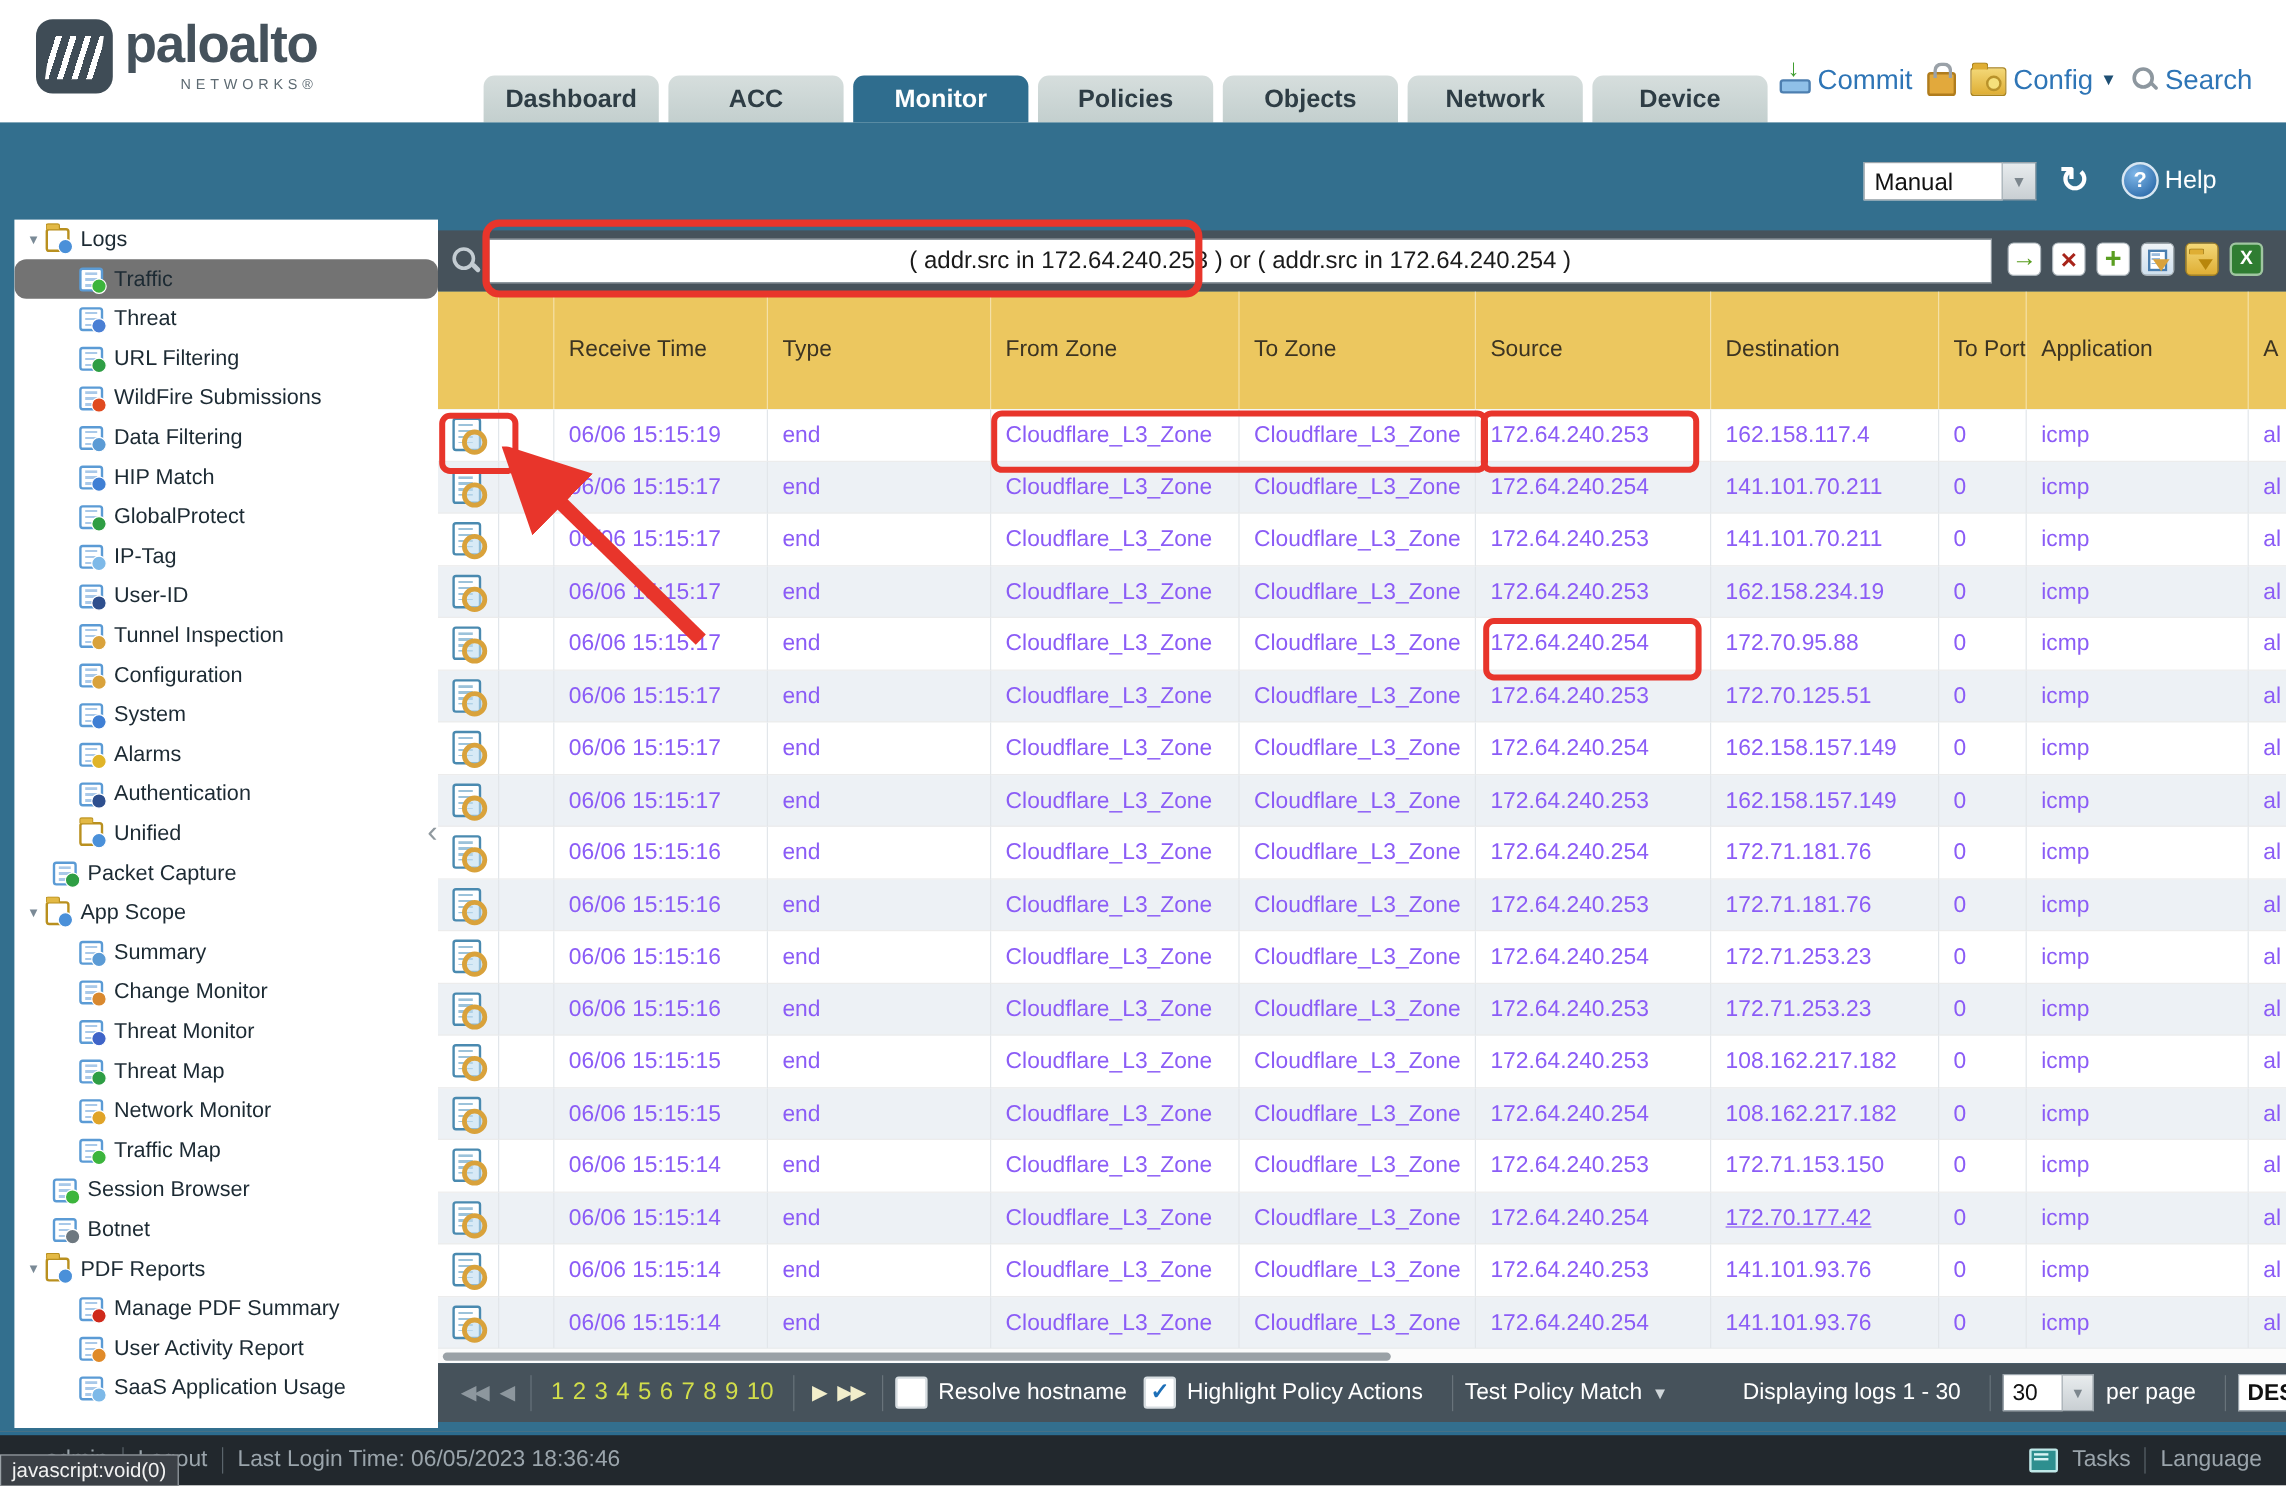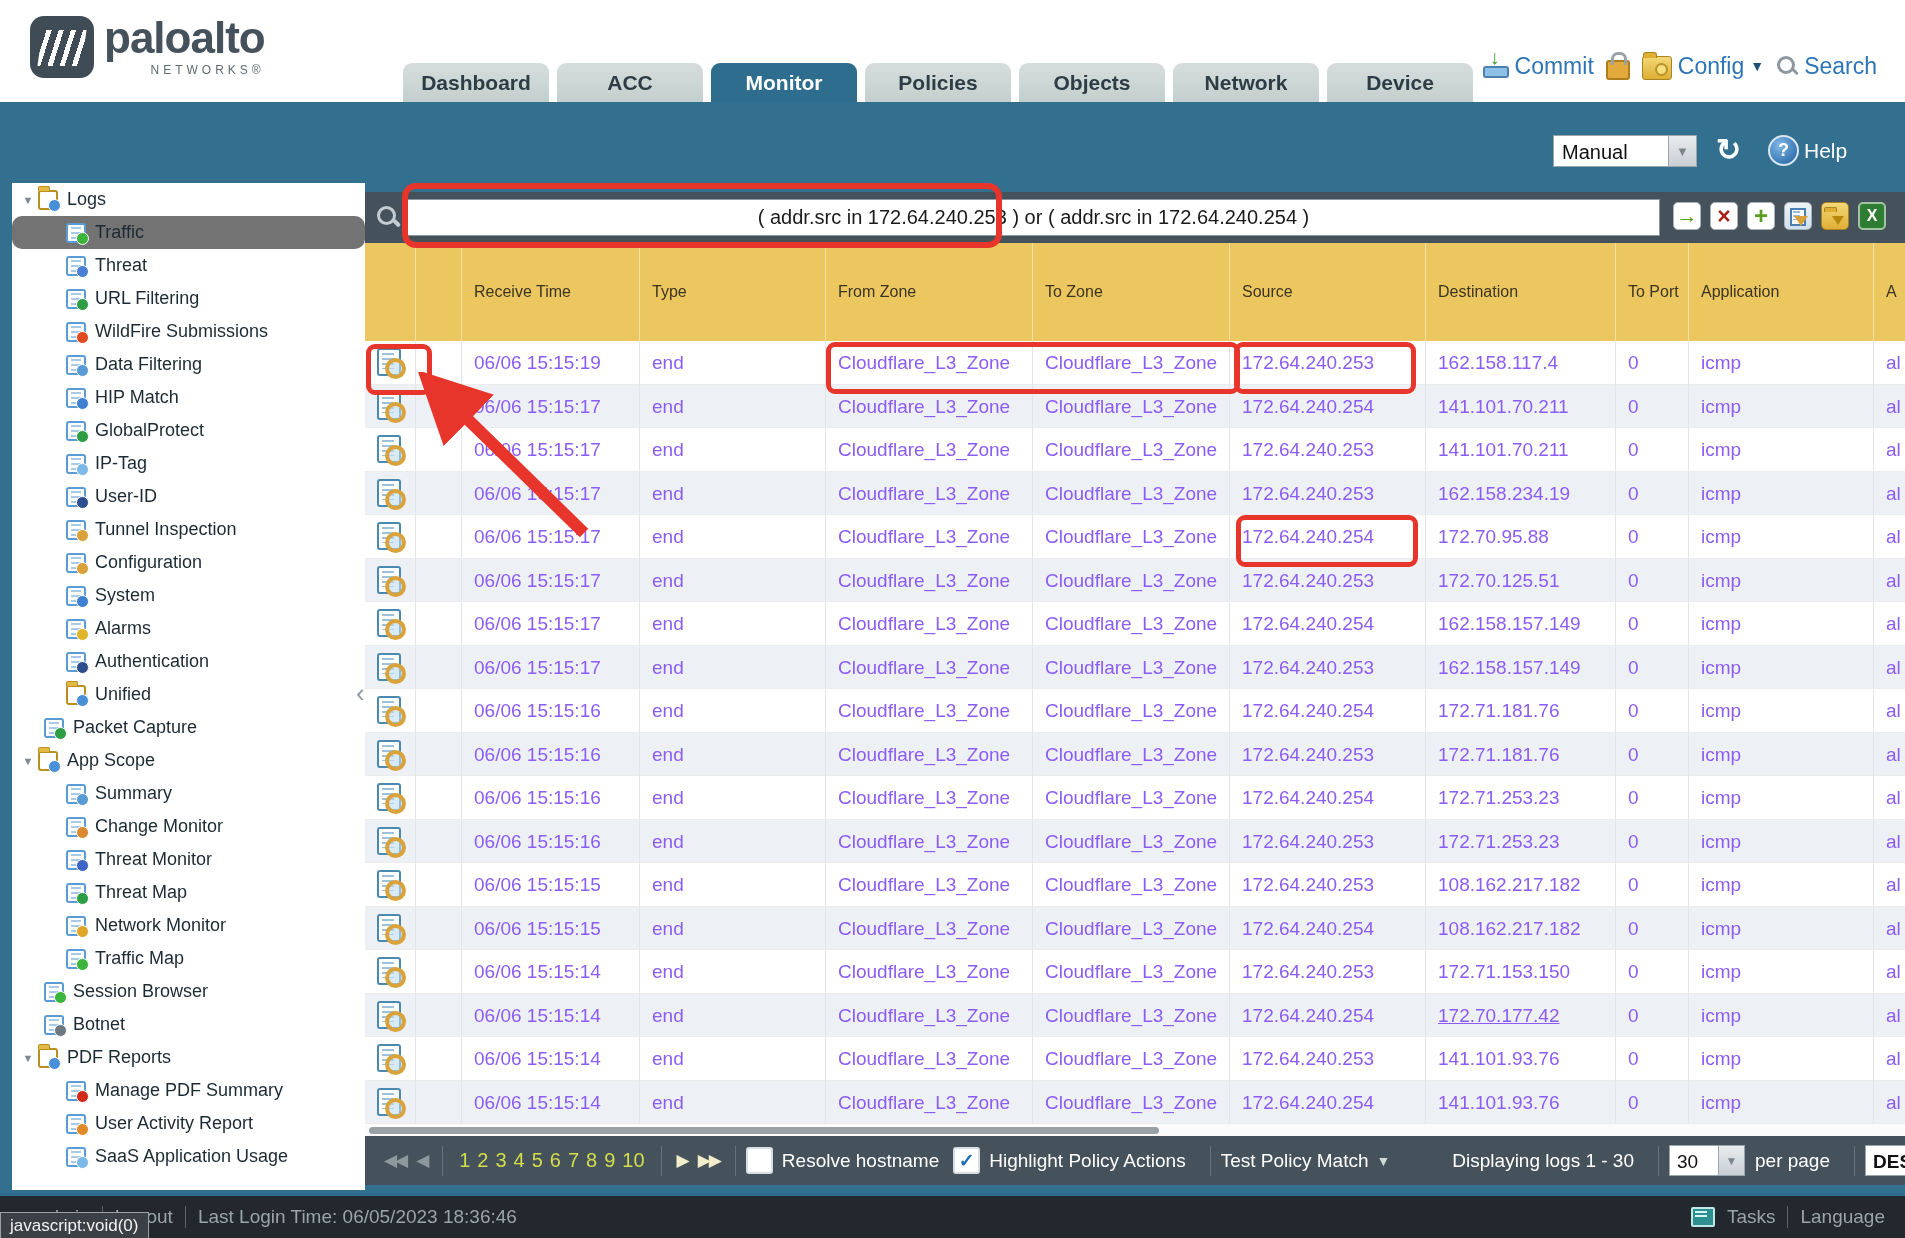--- a/index.html
+++ b/index.html
@@ -91,21 +91,21 @@
   .fic-save::before{content:"";position:absolute;left:5px;top:5px;width:12px;height:14px;background:#fff;border:2px solid #4a7fb0;
     background-image:repeating-linear-gradient(180deg,#9bbcdd 0 2px,transparent 2px 4px);background-size:7px 9px;background-position:1px 1px;background-repeat:no-repeat;}
   .fic-save::after{content:"";position:absolute;right:3px;bottom:3px;width:0;height:0;border-left:7px solid transparent;border-right:7px solid transparent;border-top:10px solid #d9a23b;}
   .fic-folder{background:linear-gradient(#f3d878,#dfae34);border:1px solid #a8831f;position:relative;}
   .fic-folder::before{content:"";position:absolute;left:2px;top:4px;width:11px;height:4px;background:#dfae34;border:1px solid #a8831f;border-bottom:none;border-radius:2px 2px 0 0;}
   .fic-folder::after{content:"";position:absolute;right:4px;bottom:4px;width:0;height:0;border-left:6px solid transparent;border-right:6px solid transparent;border-top:9px solid #b8860b;}
   .fic-excel{background:#2f7d32;color:#fff;font-size:16px;border:2px solid #9fc6a0;}
   
   .grid-cols{display:grid;grid-template-columns:50px 46px 178px 186px 207px 197px 196px 190px 73px 185px 32px;}
   .thead{position:absolute;left:365px;top:243px;width:1540px;height:98px;background:#ecc75f;align-items:center;}
-  .thead .hcell{font-size:16px;color:#3c3422;padding-left:12px;height:114px;line-height:98px;
+  .thead .hcell{font-size:19px;color:#3c3422;padding-left:12px;height:114px;line-height:98px;
     border-left:1px solid rgba(255,255,255,.45);overflow:hidden;white-space:nowrap;cursor:pointer;}
   .thead .hcell:first-child{border-left:none;}
   .tbody{position:absolute;left:365px;top:341px;width:1540px;height:783px;overflow:hidden;background:#fff;}
   .trow{height:43.5px;align-items:center;font-size:19px;color:#8b5cf6;background:#fff;}
   .trow:nth-child(even){background:#edf1f5;}
   .tcell{padding-left:12px;height:43.5px;line-height:43.5px;border-left:1px solid #e2e6ea;
     border-bottom:1px solid #ececec;overflow:hidden;white-space:nowrap;box-sizing:border-box;}
   .tcell:first-child{border-left:none;display:flex;align-items:center;}
   .u-dest{text-decoration:underline;}
   .rowmag{width:24px;height:28px;background:#fff;border:2px solid #4a8ab0;border-radius:3px;position:relative;

